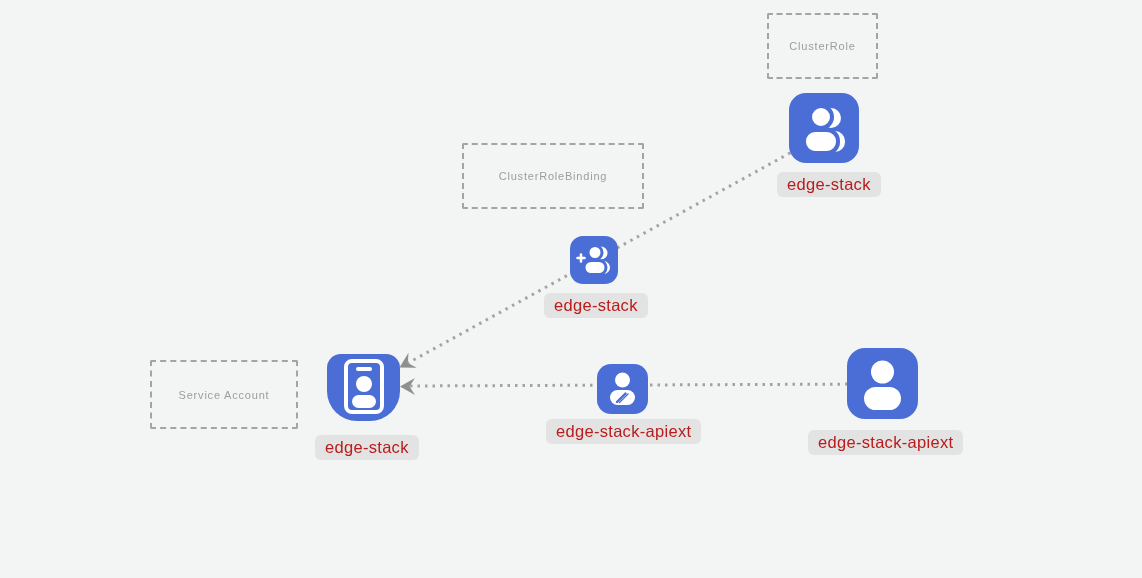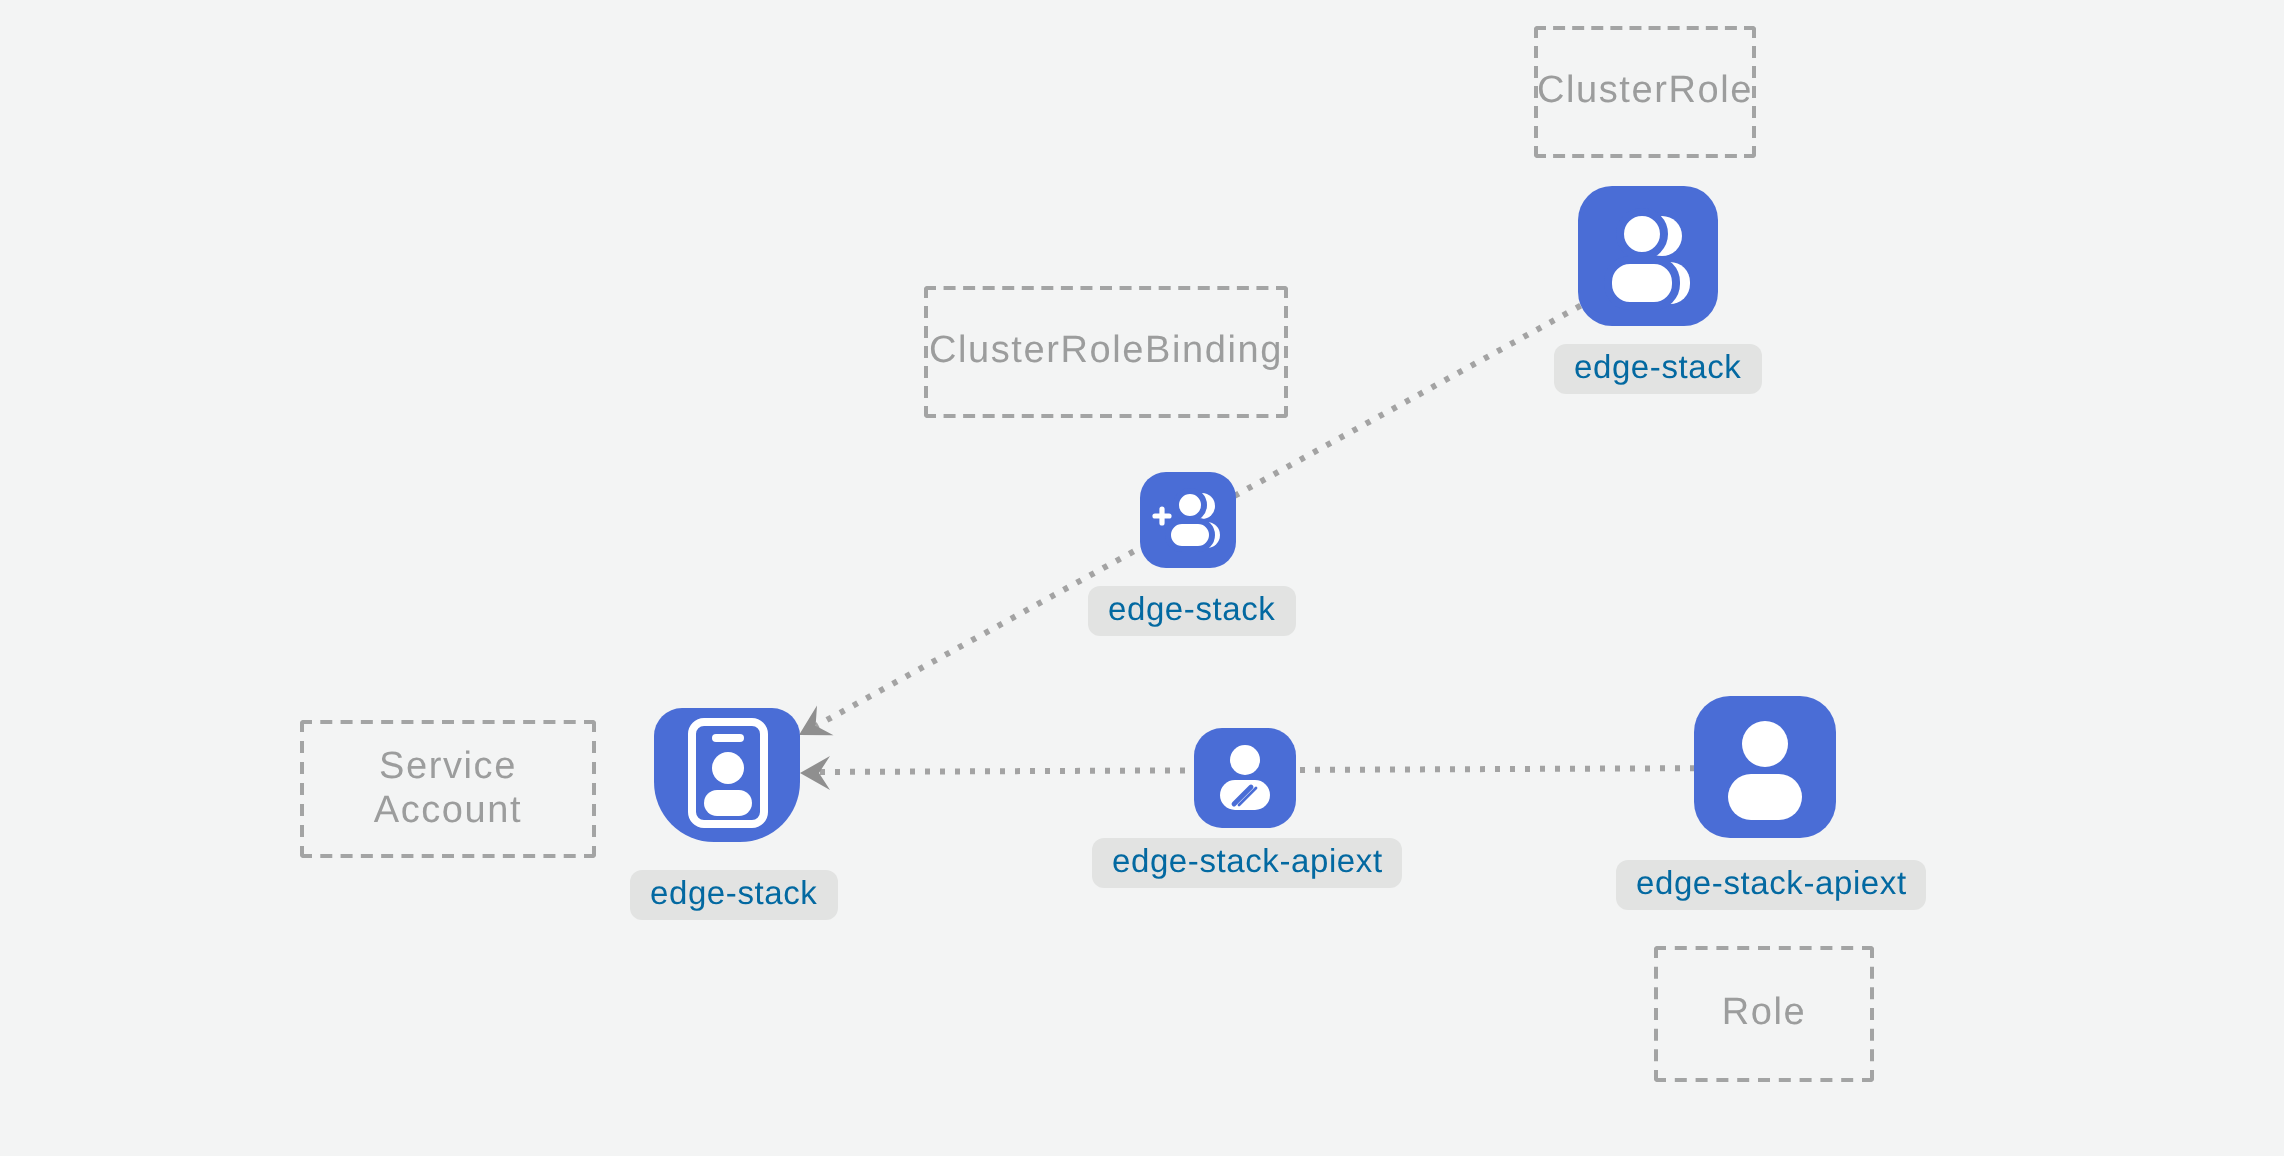--- a/index.html
+++ b/index.html
@@ -20,38 +20,38 @@
     z-index: 1;
   }
   .type-box {
     position: absolute;
     border: 2px dashed #a3a4a4;
     border-radius: 2px;
     display: flex;
     align-items: center;
     justify-content: center;
     color: #9c9d9d;
-    font-size: 19px;
+    font-size: 11px;
     letter-spacing: 0.8px;
     z-index: 1;
     box-sizing: border-box;
   }
   .node-icon {
     position: absolute;
     background: #4a6dd6;
     z-index: 2;
     display: flex;
     align-items: center;
     justify-content: center;
   }
   .node-icon svg { display: block; }
   .name-chip {
     position: absolute;
     background: #e2e3e2;
-    color: #0369a1;
+    color: #b91c1c;
     border-radius: 6px;
     padding: 3px 10px 4px 10px;
     font-size: 16.5px;
     letter-spacing: 0.3px;
     white-space: nowrap;
     z-index: 2;
     line-height: 18px;
   }
   
   .box-clusterrole        { left: 767px; top: 13px;  width: 111px; height: 66px; }
@@ -87,23 +87,20 @@
   </svg>
 
   <div class="type-box box-clusterrole">
     <span>ClusterRole</span>
   </div>
   <div class="type-box box-clusterrolebinding">
     <span>ClusterRoleBinding</span>
   </div>
   <div class="type-box box-serviceaccount">
     <span>Service Account</span>
-  </div>
-  <div class="type-box box-role">
-    <span>Role</span>
   </div>
 
   <div class="node-icon icon-clusterrole">
     <span>
       <svg width="70" height="70" viewBox="0 0 70 70">
 
         <circle cx="42" cy="25" r="10" fill="#ffffff"></circle>
         <rect x="26" y="38" width="30" height="21" rx="10" fill="#ffffff"></rect>
 
         <circle cx="32" cy="24" r="11" fill="#ffffff" stroke="#4a6dd6" stroke-width="4"></circle>

